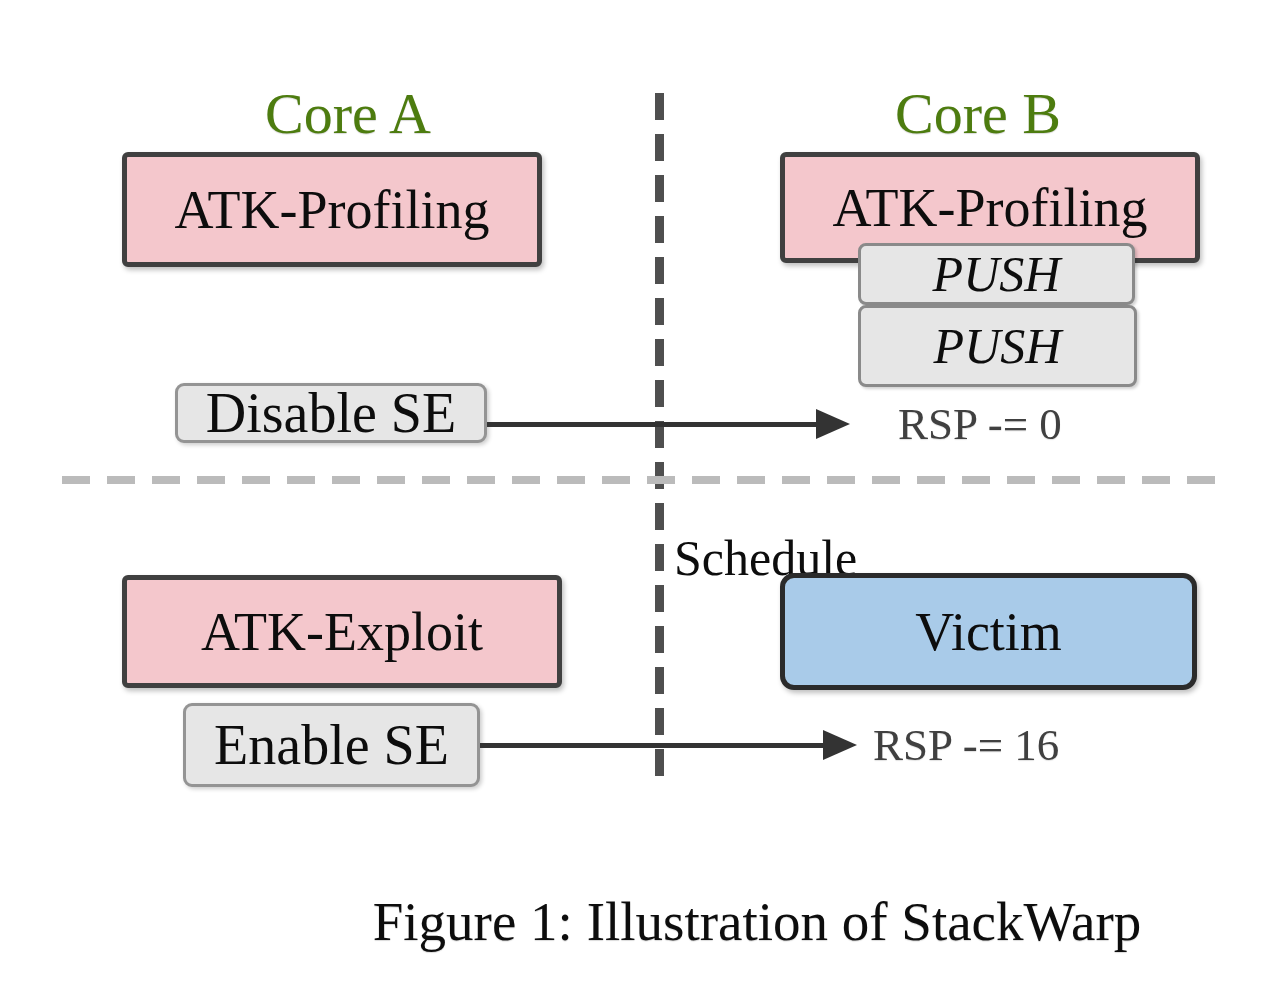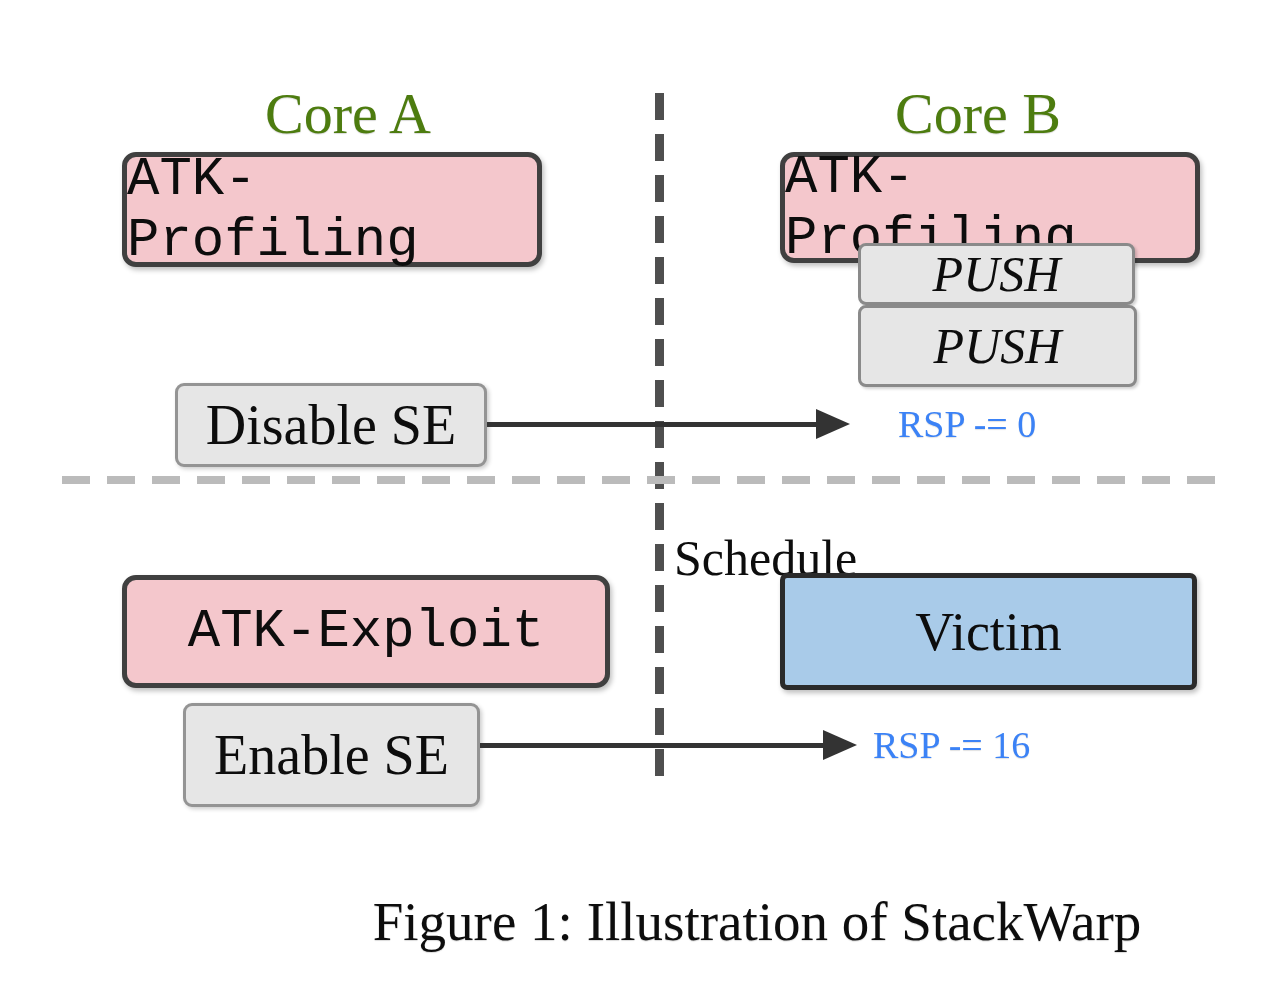--- a/index.html
+++ b/index.html
@@ -31,28 +31,27 @@
     display: flex;
     align-items: center;
     justify-content: center;
     box-sizing: border-box;
     font-size: 54px;
     color: #0d0d0d;
   }
   .task-box {
     background: var(--attacker-fill, #f4c7cc);
     border: 5px solid var(--border-dark, #404040);
-    border-radius: 14px;
+    border-radius: 6px;
     box-shadow: 2px 3px 5px rgba(0,0,0,0.25);
-    font-family: Liberation Mono, monospace;
   }
   .victim-box {
     background: var(--victim-fill, #a9cbe9);
     border: 5px solid #2b2b2b;
-    border-radius: 7px;
+    border-radius: 14px;
     box-shadow: 2px 3px 5px rgba(0,0,0,0.25);
     text-align: center;
   }
   .action-box {
     background: var(--action-fill, #e6e6e6);
     border: 3px solid #949494;
     border-radius: 9px;
     box-shadow: 2px 2px 4px rgba(0,0,0,0.2);
     font-size: 56px;
   }
@@ -103,23 +102,23 @@
     position: absolute;
     top: 0;
     width: 0;
     height: 0;
     border-top: 15px solid transparent;
     border-bottom: 15px solid transparent;
     border-left: 34px solid #333;
   }
   .effect-text {
     position: absolute;
-    font-size: 38px;
+    font-size: 45px;
     line-height: 56px;
-    color: #3b82f6;
+    color: #404040;
     white-space: nowrap;
     text-shadow: 0 1px 1px rgba(0,0,0,0.12);
   }
   .schedule-label {
     position: absolute;
     left: 674px;
     top: 500px;
     font-size: 50px;
     line-height: 52px;
     color: #0d0d0d;
@@ -144,38 +143,38 @@
 <div class="canvas">
 
   <div class="dashed-v"></div>
   <div class="dashed-h"></div>
 
   <div class="col-title" style="left:148px; top:84px; width:400px;">Core A</div>
   <div class="col-title" style="left:778px; top:84px; width:400px;text-align:center;">Core B</div>
 
   <div class="box task-box" style="left:122px; top:152px; width:420px; height:115px;">ATK-Profiling</div>
 
-  <div class="box action-box" style="left:175px; top:383px; width:312px; height:84px;">Disable SE</div>
+  <div class="box action-box" style="left:175px; top:383px; width:312px; height:60px;">Disable SE</div>
 
   <div class="box task-box" style="left:780px; top:152px; width:420px; height:111px;">ATK-Profiling</div>
 
   <div class="box push-box" style="left:858px; top:243px; width:277px; height:62px; z-index:2;">PUSH</div>
   <div class="box push-box" style="left:858px; top:305px; width:279px; height:82px; z-index:2;">PUSH</div>
 
   <div class="arrow" style="left:487px; top:409px; width:363px;">
     <div class="shaft" style="width:331px;"></div>
     <div class="head" style="left:329px;"></div>
   </div>
   <div class="effect-text" style="left:898px; top:396px;">RSP -= 0</div>
 
   <div class="schedule-label">Schedule</div>
 
-  <div class="box task-box" style="left:122px; top:575px; width:488px; height:113px;">ATK-Exploit</div>
+  <div class="box task-box" style="left:122px; top:575px; width:440px; height:113px;">ATK-Exploit</div>
 
-  <div class="box action-box" style="left:183px; top:703px; width:297px; height:104px;">Enable SE</div>
+  <div class="box action-box" style="left:183px; top:703px; width:297px; height:84px;">Enable SE</div>
 
   <div class="box victim-box" style="left:780px; top:573px; width:417px; height:117px;">Victim</div>
 
   <div class="arrow" style="left:480px; top:730px; width:377px;">
     <div class="shaft" style="width:345px;"></div>
     <div class="head" style="left:343px;"></div>
   </div>
   <div class="effect-text" style="left:873px; top:717px;">RSP -= 16</div>
 
   <div class="caption">Figure 1: Illustration of StackWarp</div>

